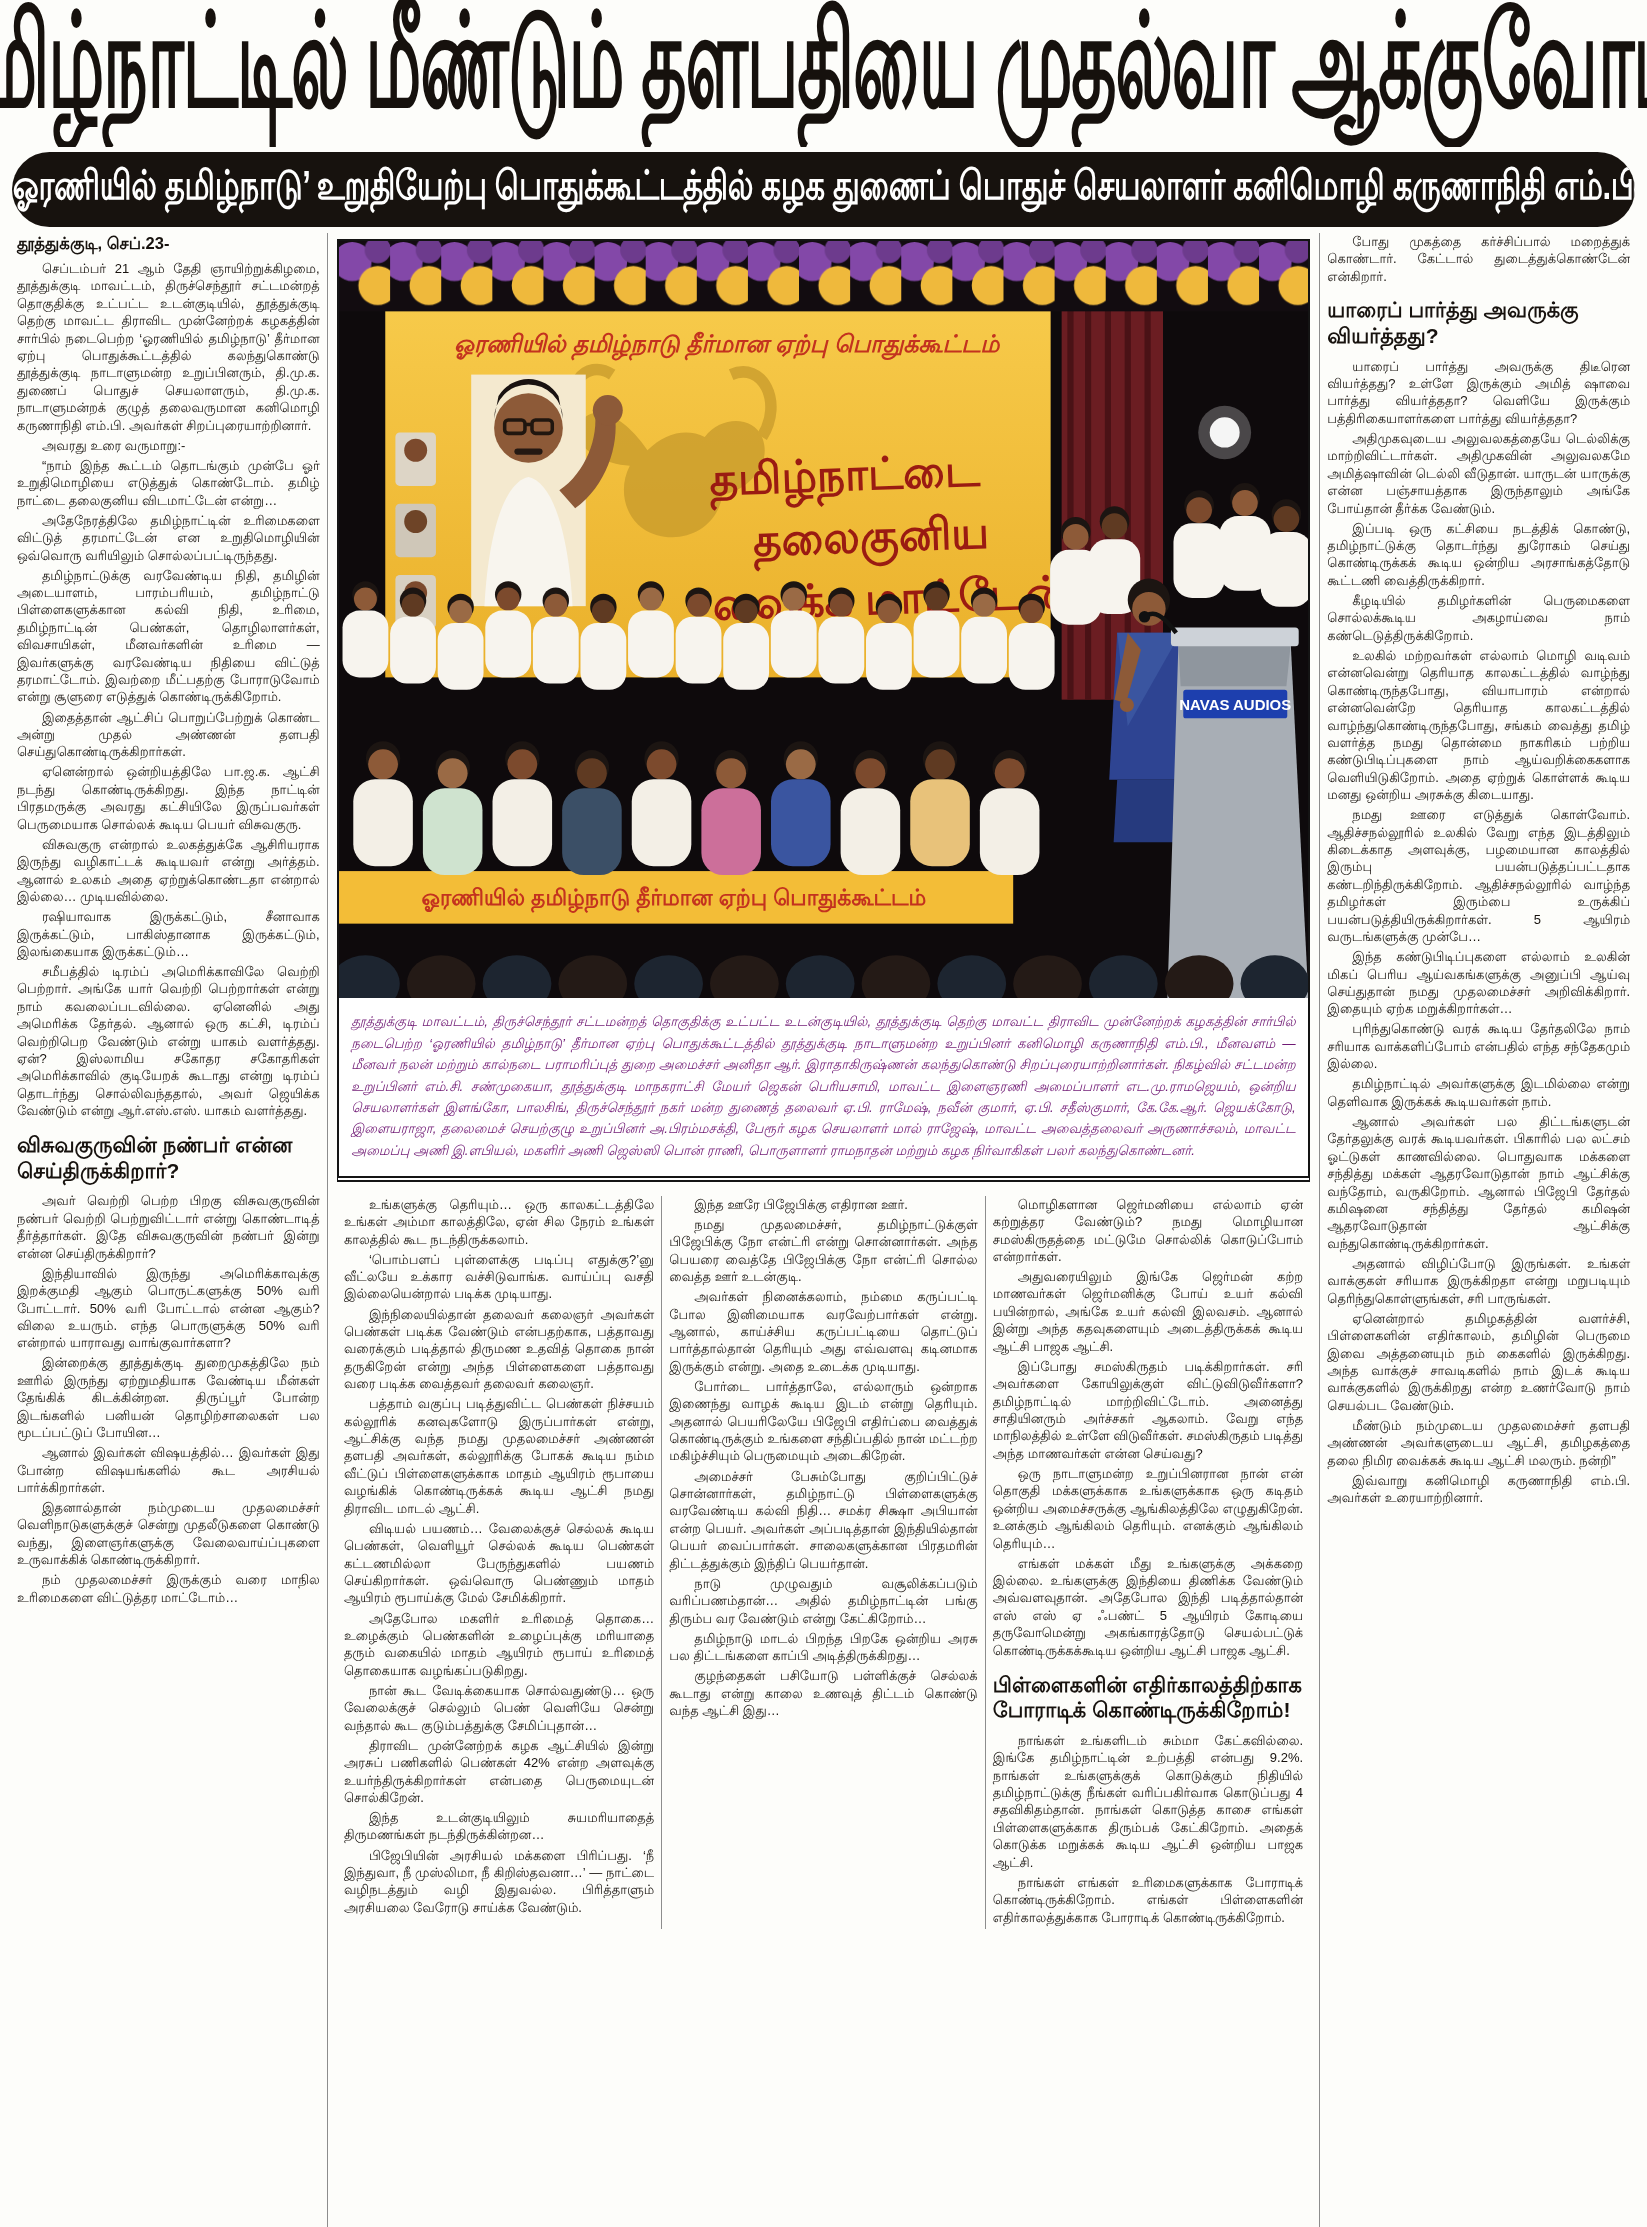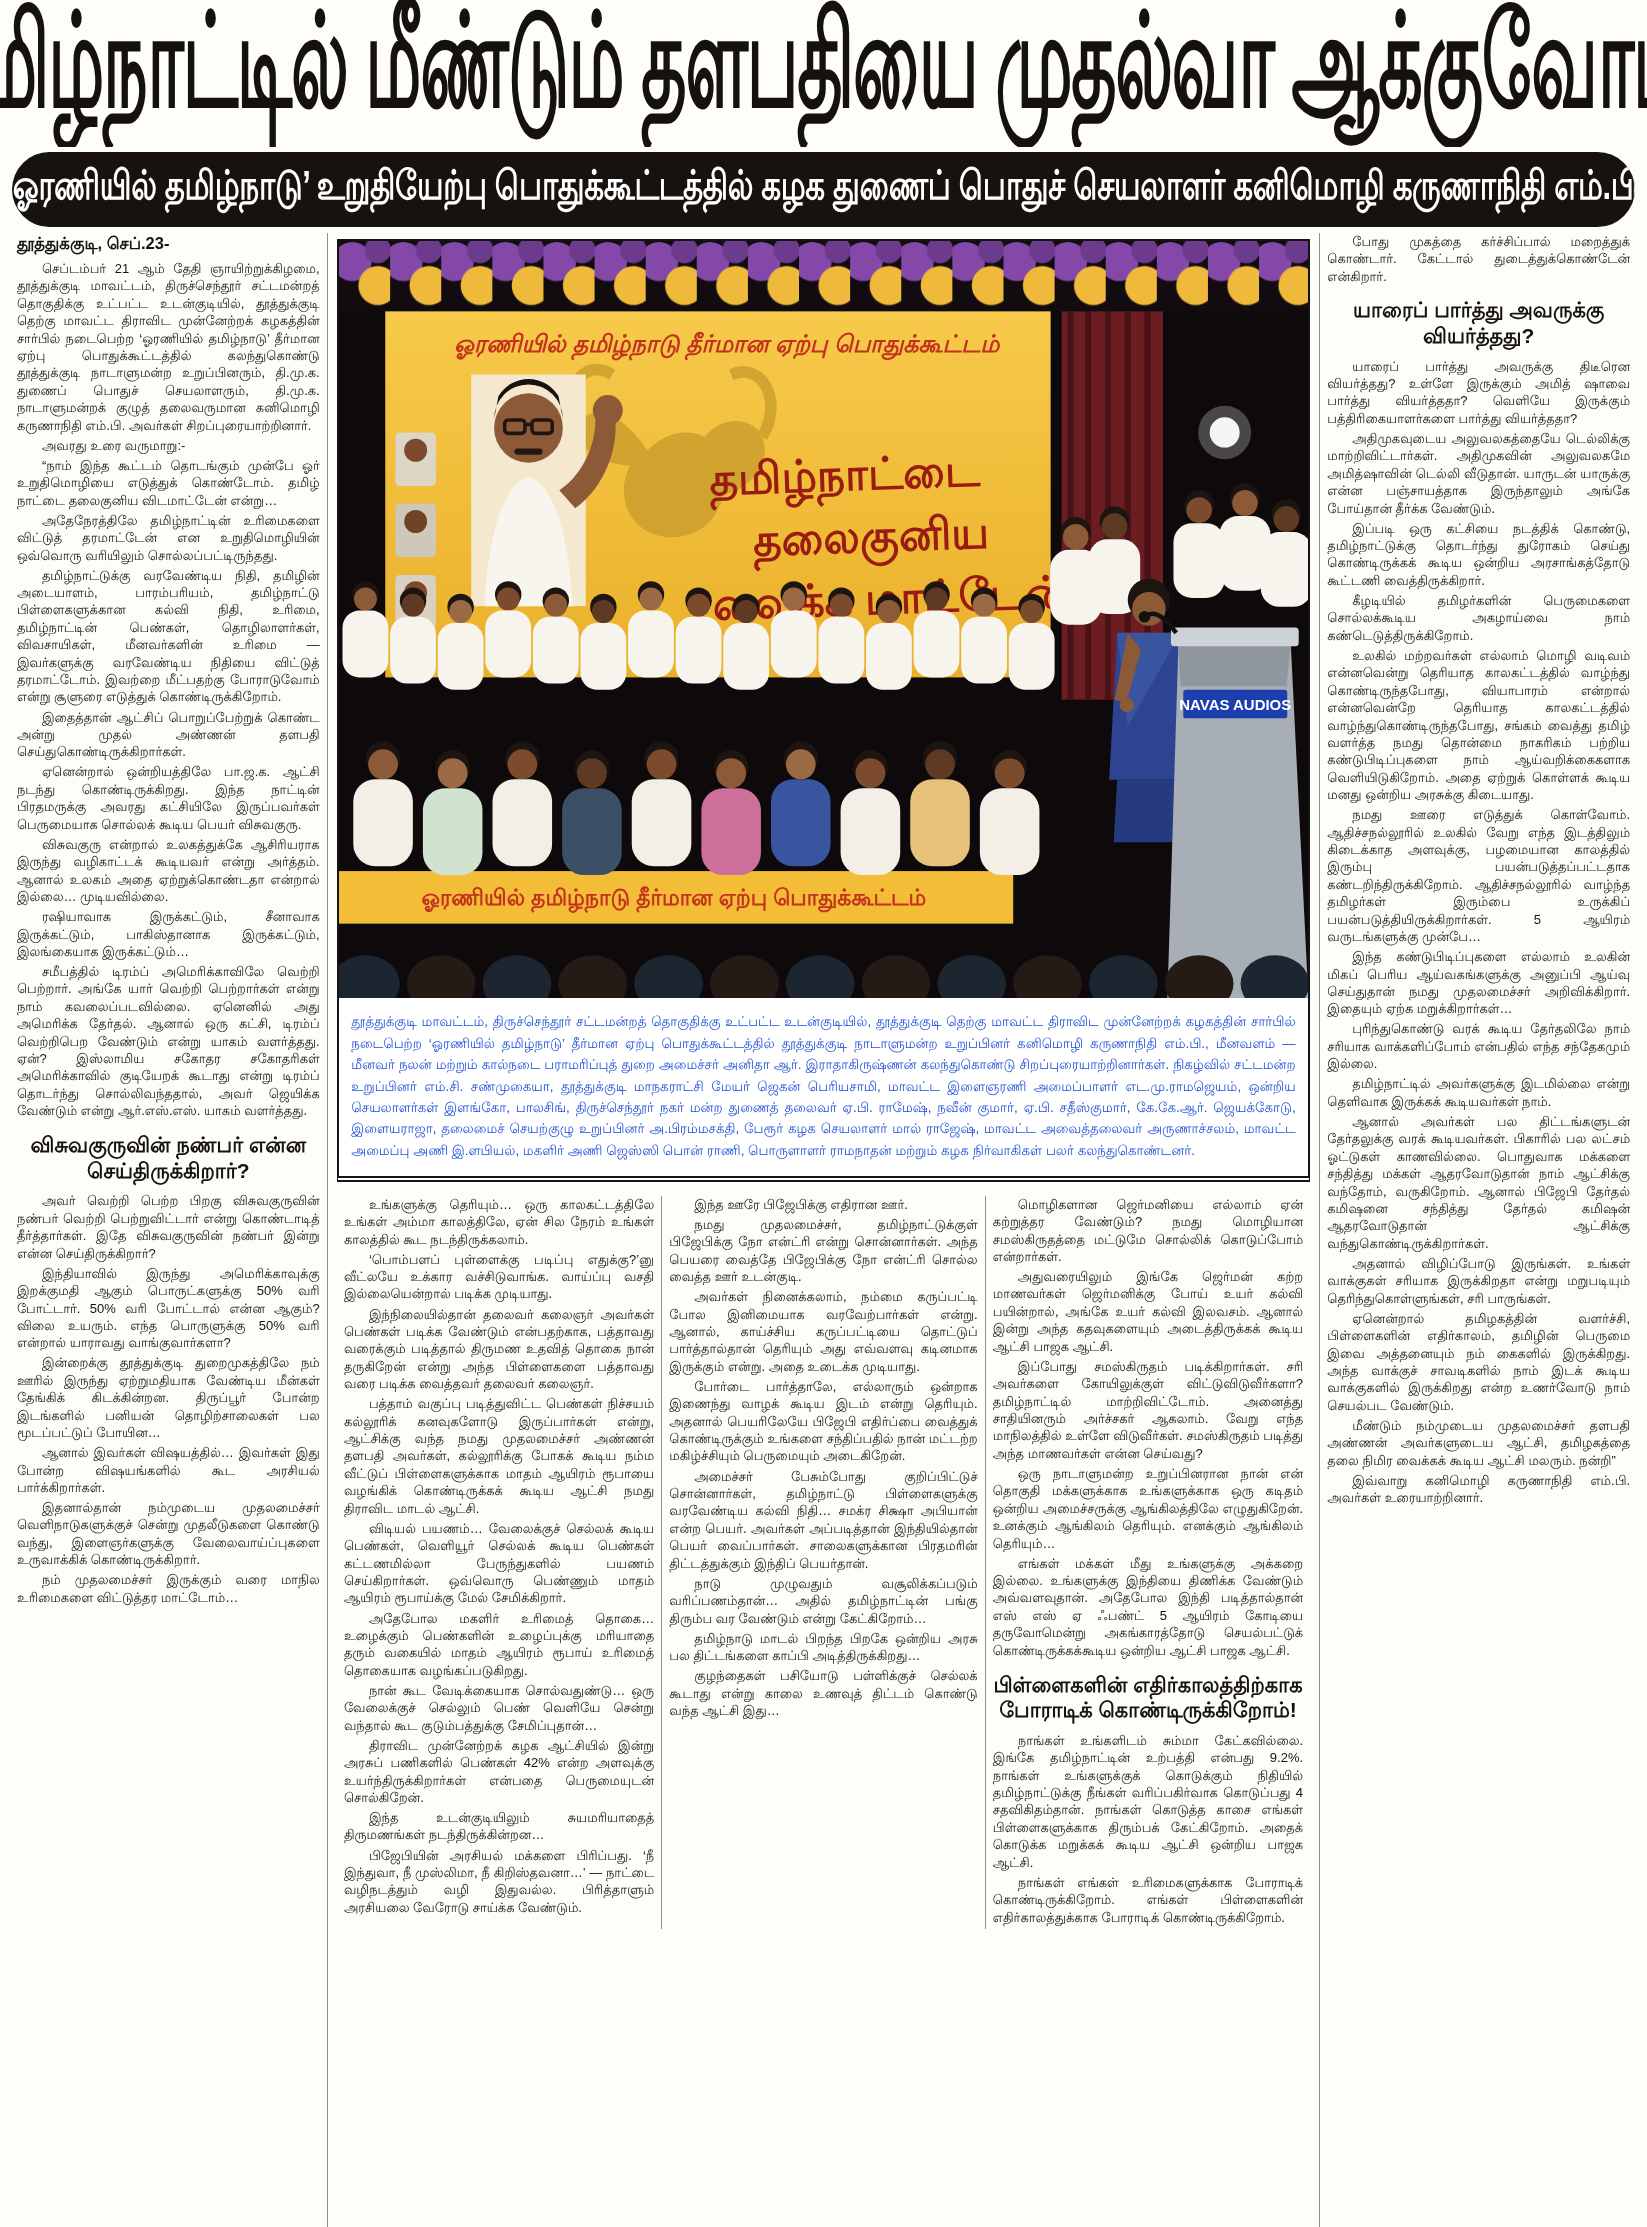--- a/index.html
+++ b/index.html
@@ -13,25 +13,25 @@
         display:flex;align-items:center;justify-content:center;overflow:hidden;}
   .subbar span{color:#ffffff;font-weight:bold;font-size:31px;white-space:nowrap;
         transform:scaleY(1.3);letter-spacing:-0.4px;}
   
   .body{margin:2.7px 9.8px 0;height:2174px;display:grid;grid-template-columns:317px 1fr 317px;
         column-gap:0;overflow:hidden;}
   .col{padding:0 7.1px;overflow:hidden;}
   .mid{border-left:0.9px solid #8d8d8d;border-right:0.9px solid #8d8d8d;padding:0 9px;overflow:hidden;}
   p.para{font-size:13px;line-height:1.34;text-align:justify;text-indent:25px;margin:0 0 2.7px 0;}
   .dateline{font-weight:bold;font-size:16.5px;margin:1.8px 4.5px 4.5px 0;}
-  .subhead{font-weight:bold;font-size:21px;line-height:1.22;text-align:center;margin:12.5px 0 9px;}
+  .subhead{font-weight:bold;font-size:21px;line-height:1.22;text-align:left;margin:12.5px 0 9px;}
   
   .photobox{border:2.2px solid #141414;border-bottom:6.2px double #141414;margin:6.2px 0 13.4px;background:#fff;}
   .photo svg{display:block;width:100%;height:757px;}
-  .caption{padding:13.4px 12.5px 15px;font-size:13.4px;line-height:1.6;text-align:justify;color:#1d4ed8;}
+  .caption{padding:13.4px 12.5px 15px;font-size:13.4px;line-height:1.6;text-align:justify;color:#701a75;font-style:italic;}
   .midcols{display:grid;grid-template-columns:1fr 1fr 1fr;column-gap:0;overflow:hidden;}
   .midcols .mcol{padding:0 7.1px;overflow:hidden;}
   .midcols .mcol.c2{border-left:0.9px solid #8d8d8d;border-right:0.9px solid #8d8d8d;}
 </style>
 </head>
 <body>
 
 <div class="page">
 
   <div class="headline">

